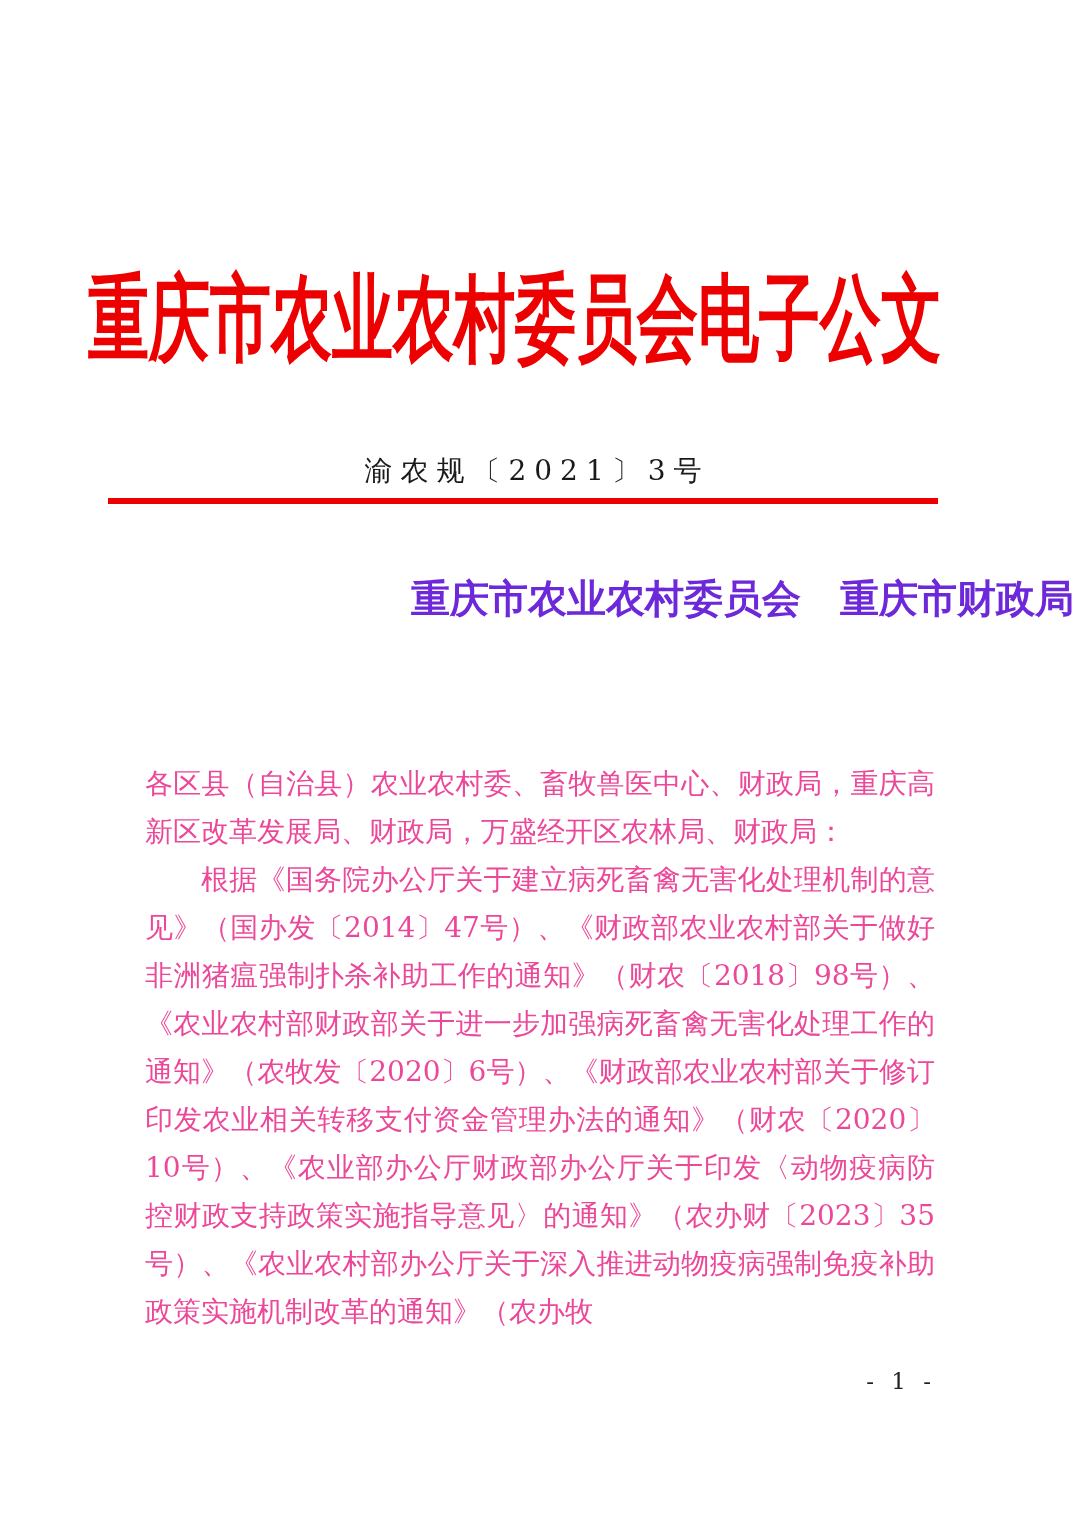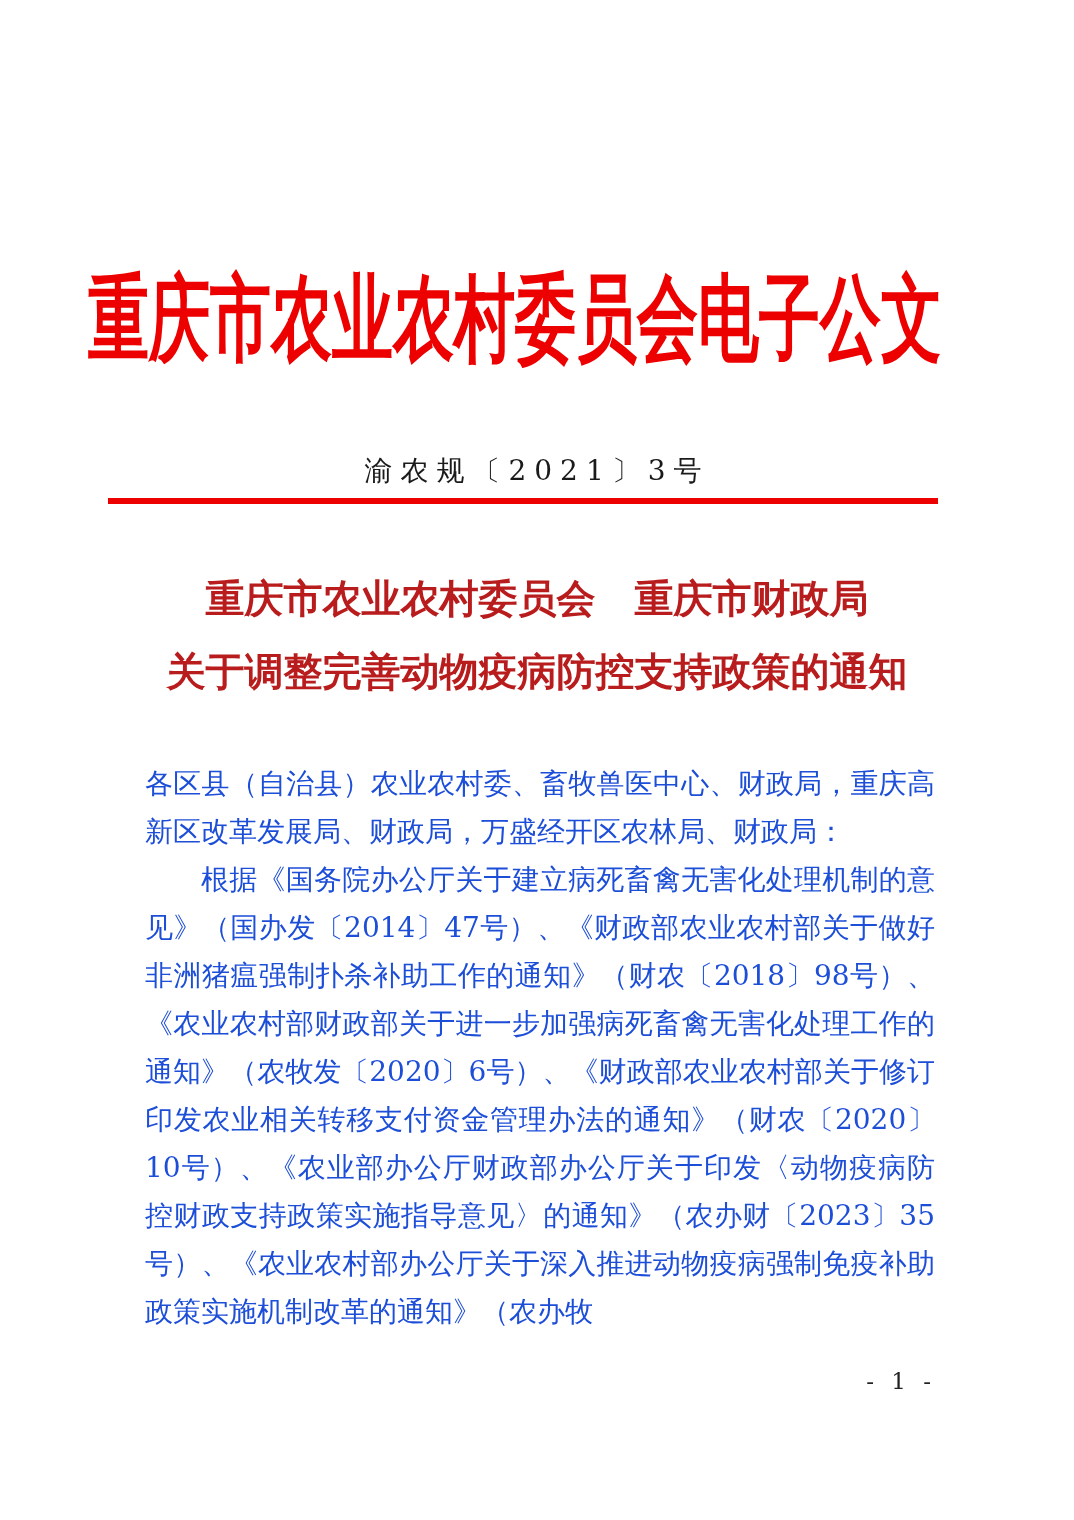--- a/index.html
+++ b/index.html
@@ -59,40 +59,40 @@
     height: 6px;
     background: var(--accent-red);
   }
 
   
   .doc-title {
     position: absolute;
     top: 562px;
     left: 0;
     width: 1074px;
-    text-align: center;
+    text-align: right;
     font-weight: bold;
-    color: #b91c1c;
+    color: #6d28d9;
     font-family: Liberation Sans, sans-serif;
   }
   .doc-title .line {
     font-size: 39px;
     line-height: 73px;
     white-space: nowrap;
   }
 
   
   .body-text {
     position: absolute;
     top: 760px;
     left: 145px;
     width: 790px;
     font-size: 28px;
     line-height: 48px;
-    color: #1d4ed8;
+    color: #ec4899;
     text-align: justify;
     font-family: "DejaVu Serif", "Liberation Serif", serif;
   }
   .body-text p {
     margin: 0;
     padding: 0;
   }
   .body-text p.indent {
     text-indent: 2em;
   }
@@ -116,21 +116,20 @@
   <div class="masthead">
     <span class="stretch">重庆市农业农村委员会电子公文</span>
   </div>
 
   <div class="doc-number">渝农规〔2021〕3号</div>
 
   <div class="red-rule"></div>
 
   <div class="doc-title">
     <div class="line">重庆市农业农村委员会　重庆市财政局</div>
-    <div class="line">关于调整完善动物疫病防控支持政策的通知</div>
   </div>
 
   <div class="body-text">
     <p>各区县（自治县）农业农村委、畜牧兽医中心、财政局，重庆高新区改革发展局、财政局，万盛经开区农林局、财政局：</p>
     <p class="indent">根据《国务院办公厅关于建立病死畜禽无害化处理机制的意见》（国办发〔2014〕47号）、《财政部农业农村部关于做好非洲猪瘟强制扑杀补助工作的通知》（财农〔2018〕98号）、《农业农村部财政部关于进一步加强病死畜禽无害化处理工作的通知》（农牧发〔2020〕6号）、《财政部农业农村部关于修订印发农业相关转移支付资金管理办法的通知》（财农〔2020〕10号）、《农业部办公厅财政部办公厅关于印发〈动物疫病防控财政支持政策实施指导意见〉的通知》（农办财〔2023〕35号）、《农业农村部办公厅关于深入推进动物疫病强制免疫补助政策实施机制改革的通知》（农办牧</p>
   </div>
 
   <div class="page-number">- 1 -</div>
 
 </div>

